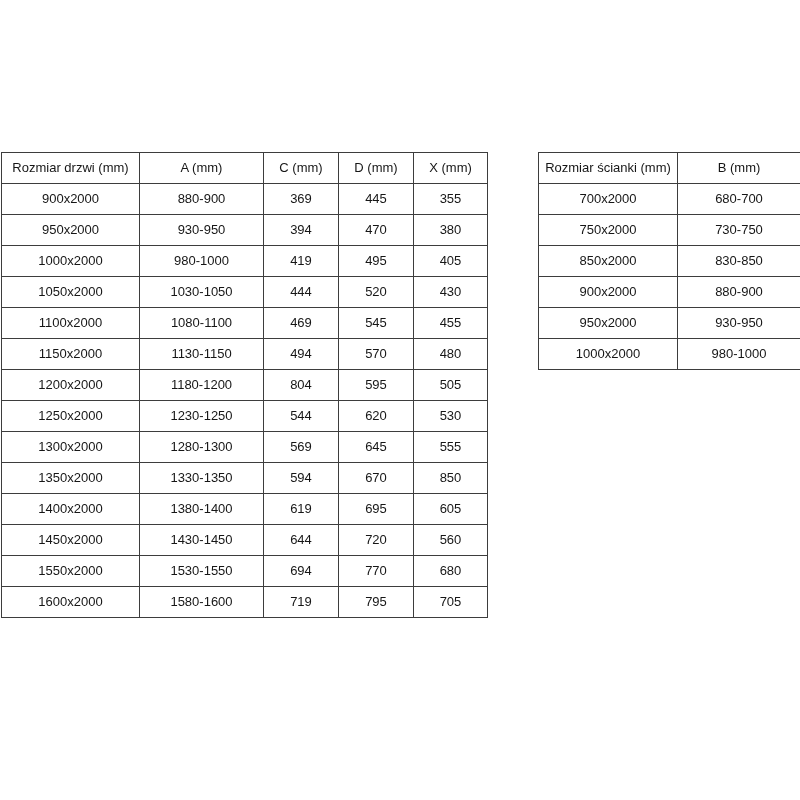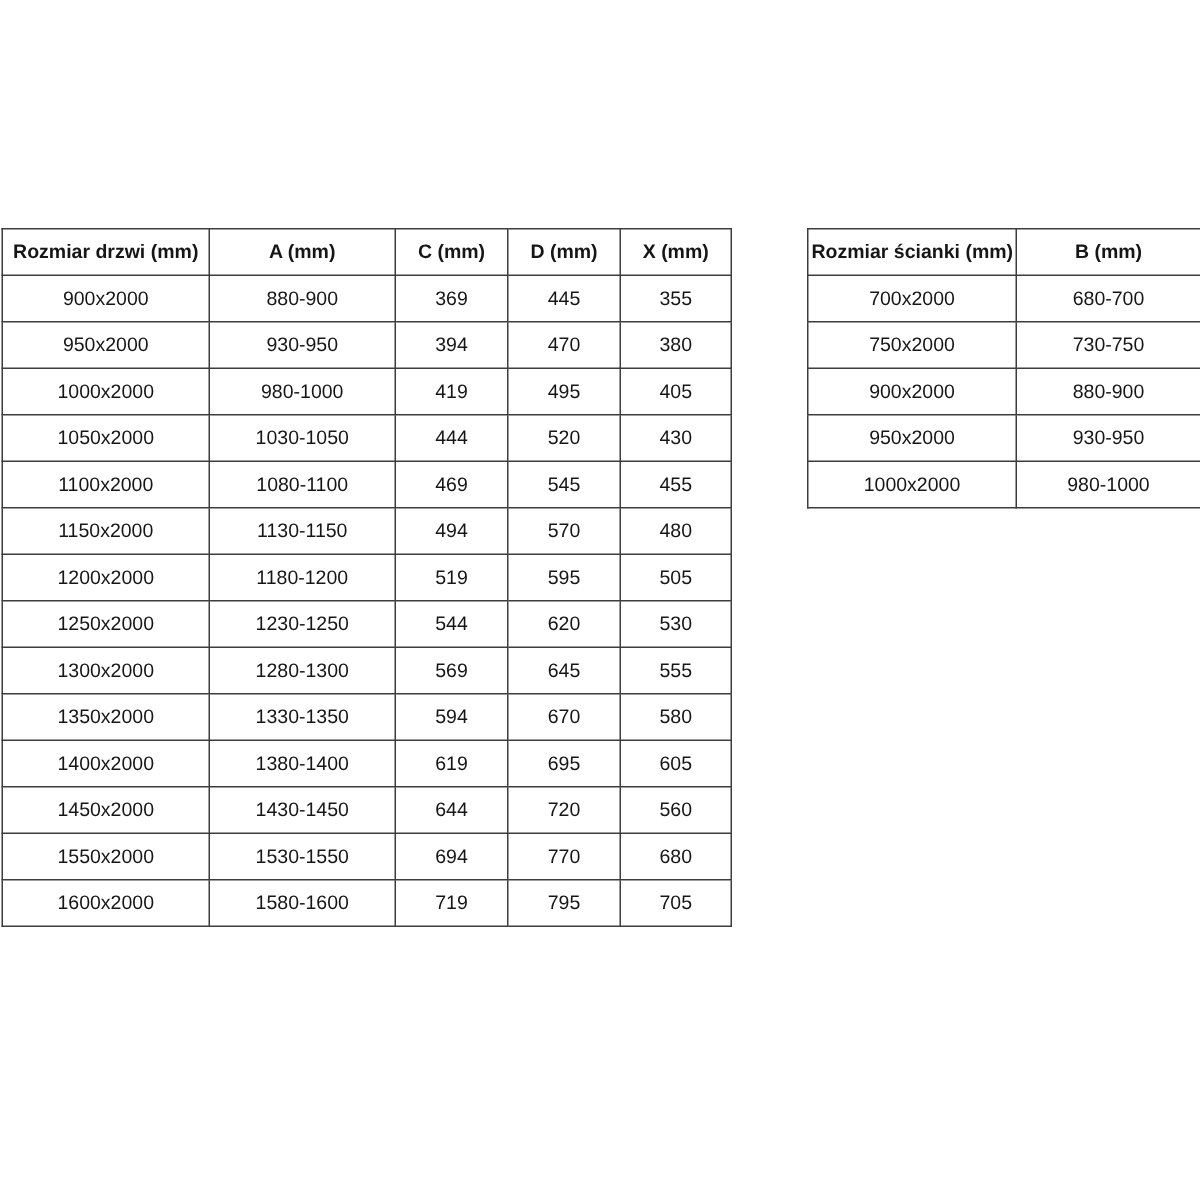--- a/index.html
+++ b/index.html
@@ -37,21 +37,21 @@
     padding: 0 2px;
     text-align: center;
     vertical-align: middle;
     font-size: 13px;
     line-height: 30px;
     color: #161616;
     white-space: nowrap;
     overflow: hidden;
   }
   .spec-table th {
-    font-weight: bold;
+    font-weight: normal;
     font-size: 13px;
     margin-top: 12px;
   }
 </style>
 </head>
 <body>
 
 <div>
   <table class="spec-table doors-table">
     <colgroup>
@@ -109,21 +109,21 @@
         <tr>
           <td>1150x2000</td>
           <td>1130-1150</td>
           <td>494</td>
           <td>570</td>
           <td>480</td>
         </tr>
         <tr>
           <td>1200x2000</td>
           <td>1180-1200</td>
-          <td>519</td>
+          <td>804</td>
           <td>595</td>
           <td>505</td>
         </tr>
         <tr>
           <td>1250x2000</td>
           <td>1230-1250</td>
           <td>544</td>
           <td>620</td>
           <td>530</td>
         </tr>
@@ -132,21 +132,21 @@
           <td>1280-1300</td>
           <td>569</td>
           <td>645</td>
           <td>555</td>
         </tr>
         <tr>
           <td>1350x2000</td>
           <td>1330-1350</td>
           <td>594</td>
           <td>670</td>
-          <td>580</td>
+          <td>850</td>
         </tr>
         <tr>
           <td>1400x2000</td>
           <td>1380-1400</td>
           <td>619</td>
           <td>695</td>
           <td>605</td>
         </tr>
         <tr>
           <td>1450x2000</td>
@@ -186,20 +186,24 @@
     <tbody>
         <tr>
           <td>700x2000</td>
           <td>680-700</td>
         </tr>
         <tr>
           <td>750x2000</td>
           <td>730-750</td>
         </tr>
         <tr>
+          <td>850x2000</td>
+          <td>830-850</td>
+        </tr>
+        <tr>
           <td>900x2000</td>
           <td>880-900</td>
         </tr>
         <tr>
           <td>950x2000</td>
           <td>930-950</td>
         </tr>
         <tr>
           <td>1000x2000</td>
           <td>980-1000</td>

